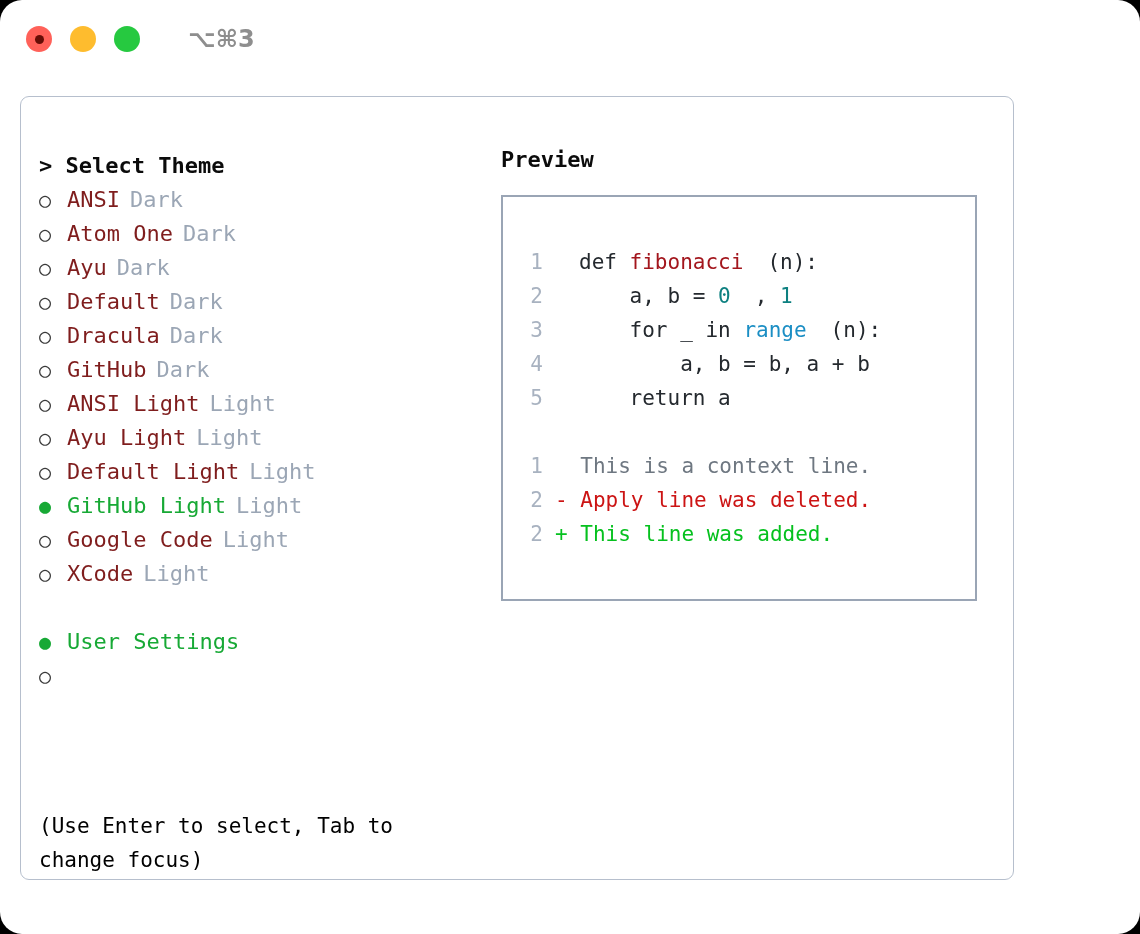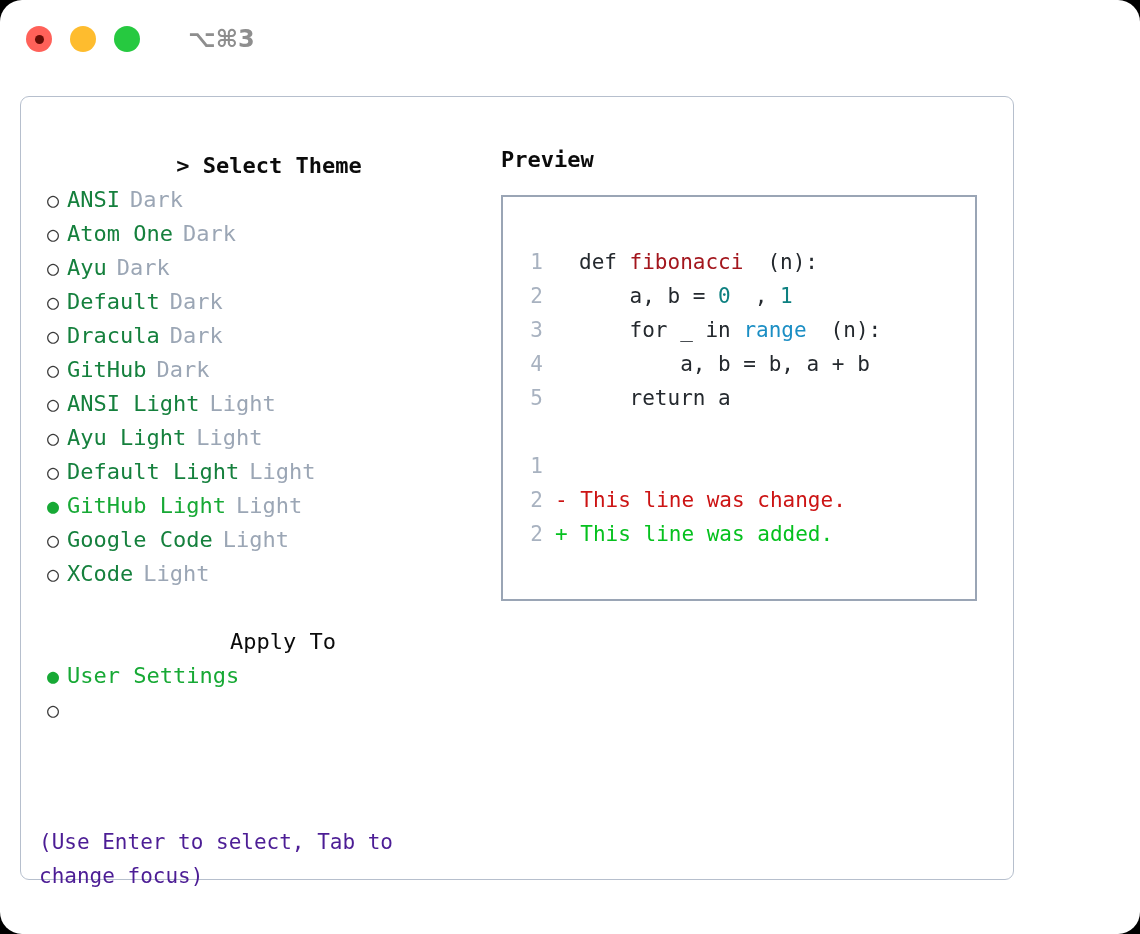--- a/index.html
+++ b/index.html
@@ -87,21 +87,20 @@
     width: 100%;
     height: 100%;
   }
 
   
   #left-col {
     position: absolute;
     left: 18px;
     top: 52px;
     width: 460px;
-    text-align: center;
   }
   .section-title {
     font-size: 22px;
     font-weight: bold;
     color: #0b0b0b;
     line-height: 34px;
     white-space: pre;
   }
   .section-title.plain {
     font-weight: normal;
@@ -114,36 +113,36 @@
     font-size: 22px;
     white-space: pre;
   }
   .bullet {
     width: 28px;
     flex: 0 0 28px;
     color: #3a3a3a;
     font-size: 20px;
   }
   .bullet.sel { color: #17a935; }
-  .opt-label { color: #15803d; }
+  .opt-label { color: #7f1d1d; }
   .opt-label.sel { color: #17a935; }
   .opt-tag {
     color: #9ba6b5;
     padding-left: 10px;
   }
   .spacer-row { height: 34px; }
 
   #help-text {
     position: absolute;
     left: 18px;
-    top: 728px;
+    top: 712px;
     width: 408px;
     font-size: 21px;
     line-height: 34px;
-    color: #4c1d95;
+    color: #000000;
     white-space: pre-wrap;
   }
 
   
   #right-col {
     position: absolute;
     left: 480px;
     top: 46px;
     width: 500px;
   }
@@ -220,21 +219,20 @@
             <div class="opt-row"><span class="bullet">○</span><span class="opt-label">Dracula</span><span class="opt-tag">Dark</span></div>
             <div class="opt-row"><span class="bullet">○</span><span class="opt-label">GitHub</span><span class="opt-tag">Dark</span></div>
             <div class="opt-row"><span class="bullet">○</span><span class="opt-label">ANSI Light</span><span class="opt-tag">Light</span></div>
             <div class="opt-row"><span class="bullet">○</span><span class="opt-label">Ayu Light</span><span class="opt-tag">Light</span></div>
             <div class="opt-row"><span class="bullet">○</span><span class="opt-label">Default Light</span><span class="opt-tag">Light</span></div>
             <div class="opt-row"><span class="bullet sel">●</span><span class="opt-label sel">GitHub Light</span><span class="opt-tag">Light</span></div>
             <div class="opt-row"><span class="bullet">○</span><span class="opt-label">Google Code</span><span class="opt-tag">Light</span></div>
             <div class="opt-row"><span class="bullet">○</span><span class="opt-label">XCode</span><span class="opt-tag">Light</span></div>
           </div>
         <div class="spacer-row"></div>
-        <div class="section-title plain">Apply To</div>
         <div id="apply-items">
             <div class="opt-row"><span class="bullet sel">●</span><span class="opt-label sel">User Settings</span></div>
             <div class="opt-row"><span class="bullet">○</span></div>
           </div>
       </div>
 
       <div id="help-text">(Use Enter to select, Tab to change focus)</div>
 
       <div id="right-col">
         <div id="preview-title">Preview</div>
@@ -242,22 +240,22 @@
           <div id="code-area">
             <div id="code-lines">
                 <div class="code-line"><span class="gutter">1</span><span><span class="code-text">def </span><span class="tok-fn">fibonacci</span><span class="code-text">(n):</span></span></div>
                 <div class="code-line"><span class="gutter">2</span><span><span class="code-text">    a, b = </span><span class="tok-num">0</span><span class="code-text">, </span><span class="tok-num">1</span></span></div>
                 <div class="code-line"><span class="gutter">3</span><span><span class="code-text">    for _ in </span><span class="tok-builtin">range</span><span class="code-text">(n):</span></span></div>
                 <div class="code-line"><span class="gutter">4</span><span><span class="code-text">        a, b = b, a + b</span></span></div>
                 <div class="code-line"><span class="gutter">5</span><span><span class="code-text">    return a</span></span></div>
               </div>
             <div class="blank-gap"></div>
             <div id="diff-lines">
-                <div class="code-line"><span class="gutter">1</span><span class="diff-ctx">  </span></div>
-                <div class="code-line"><span class="gutter">2</span><span class="diff-del">- </span><span class="diff-del">This line was change.</span></div>
+                <div class="code-line"><span class="gutter">1</span><span class="diff-ctx">  </span><span class="diff-ctx">This is a context line.</span></div>
+                <div class="code-line"><span class="gutter">2</span><span class="diff-del">- </span><span class="diff-del">Apply line was deleted.</span></div>
                 <div class="code-line"><span class="gutter">2</span><span class="diff-add">+ </span><span class="diff-add">This line was added.</span></div>
               </div>
           </div>
         </div>
       </div>
 
     </div>
   </div>
 </div>
 

